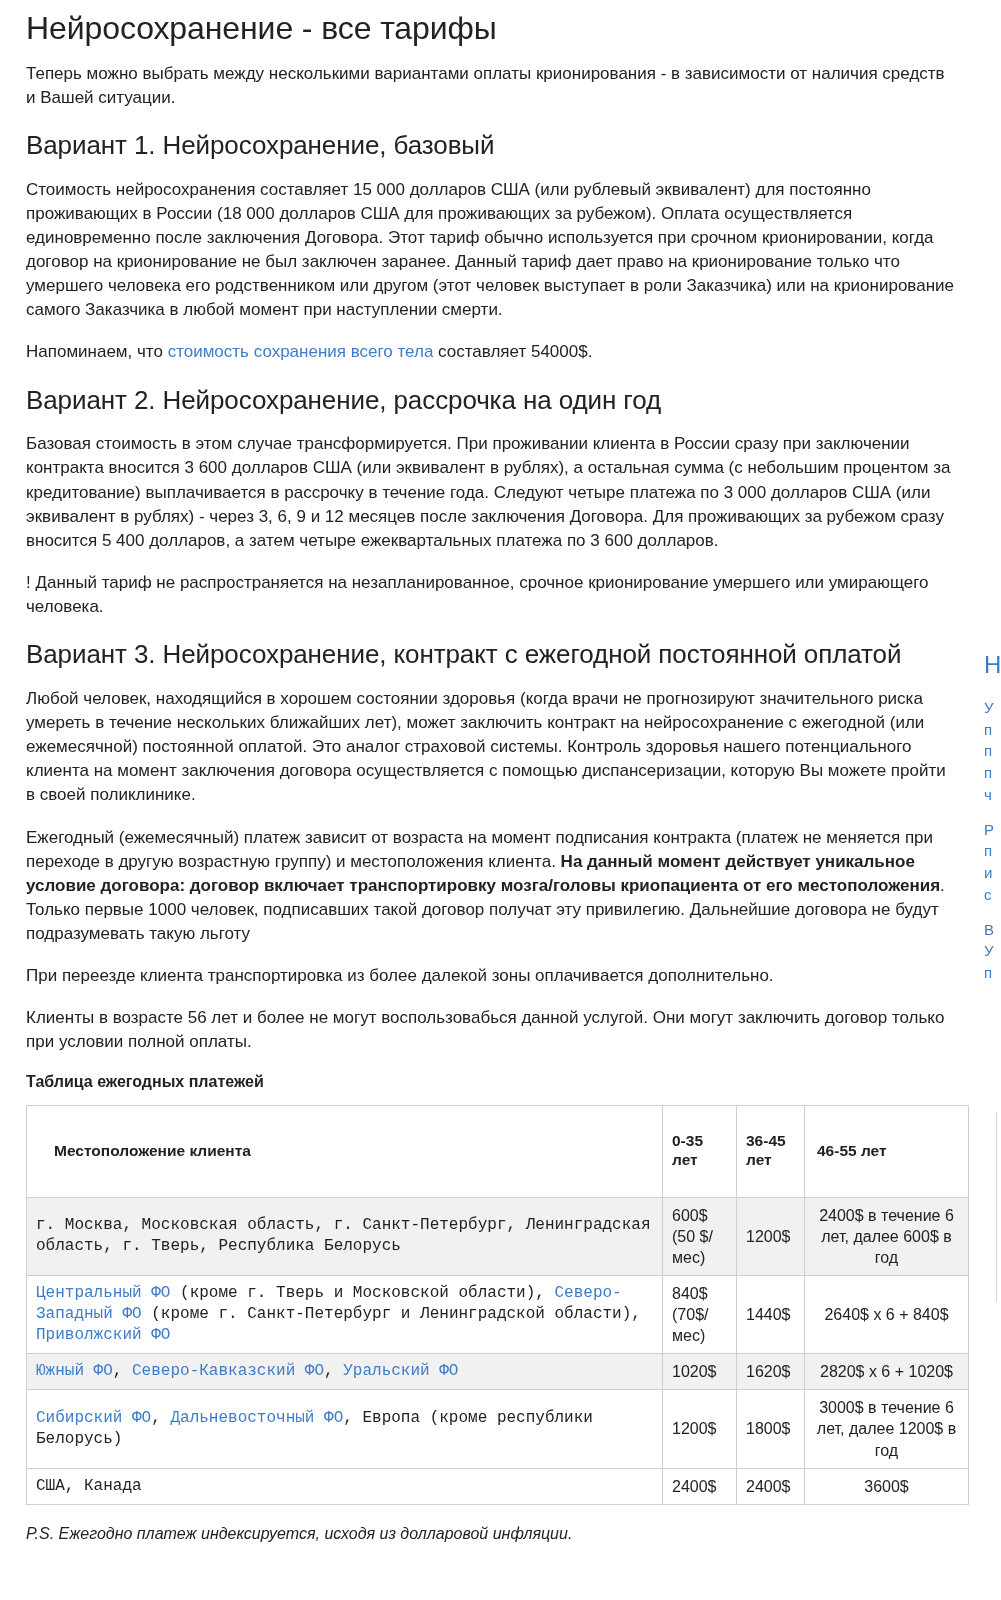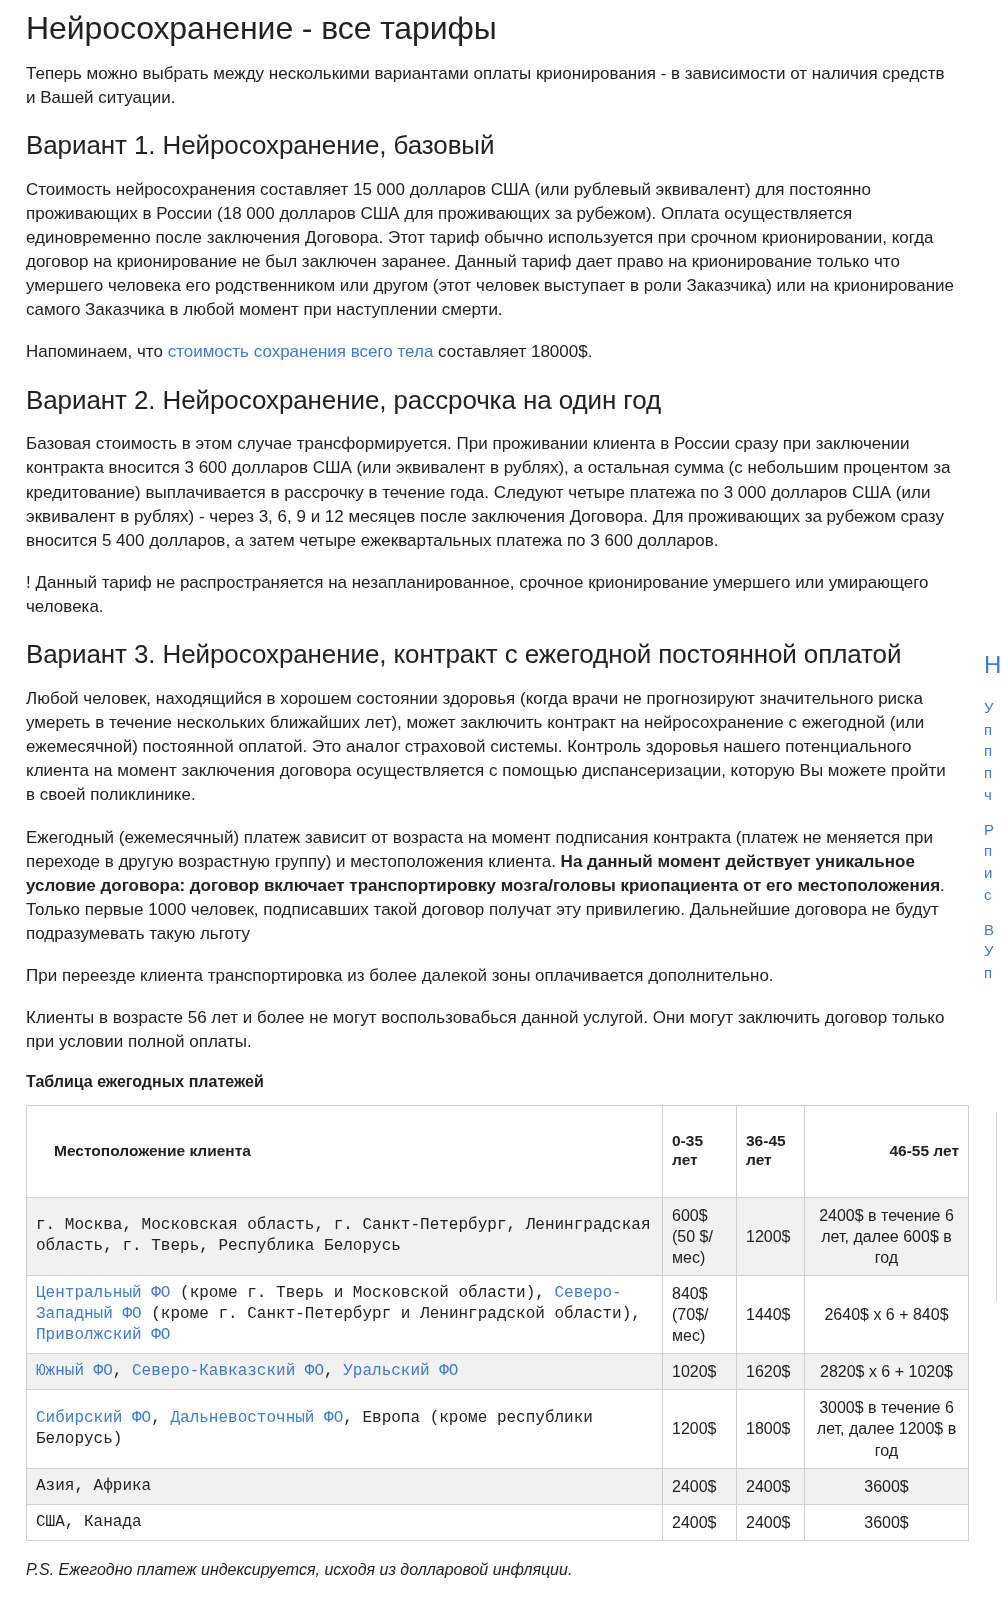--- a/index.html
+++ b/index.html
@@ -89,21 +89,21 @@
     background: #ffffff;
     font-weight: bold;
     text-align: left;
     height: 92px;
     vertical-align: middle;
     font-size: 15.5px;
     line-height: 1.2;
   }
   table.rates thead th.c-loc { padding-left: 27px; }
   table.rates thead th.c-a, table.rates thead th.c-b { text-align: left; }
-  table.rates thead th.c-c { text-align: right; padding-left: 12px; }
+  table.rates thead th.c-c { text-align: left; padding-left: 12px; }
 
   table.rates tbody tr.odd  td { background: #f1f1f1; }
   table.rates tbody tr.even td { background: #ffffff; }
 
   td.loc { text-align: left; line-height: 1.32; padding-left: 12px; font-family: Liberation Mono, monospace; }
   td.num { text-align: left; line-height: 1.32; }
   td.note { text-align: center; line-height: 1.32; }
 
   col.w-loc { width: 636px; }
   col.w-a   { width: 74px; }
@@ -154,21 +154,21 @@
   <div class="content">
 
     <h1 class="doc-title">Нейросохранение - все тарифы</h1>
 
     <p class="para">Теперь можно выбрать между несколькими вариантами оплаты крионирования - в зависимости от наличия средств и Вашей ситуации.</p>
 
     <h2 class="section-title">Вариант 1. Нейросохранение, базовый</h2>
 
     <p class="para">Стоимость нейросохранения составляет 15 000 долларов США (или рублевый эквивалент) для постоянно проживающих в России (18 000 долларов США для проживающих за рубежом). Оплата осуществляется единовременно после заключения Договора. Этот тариф обычно используется при срочном крионировании, когда договор на крионирование не был заключен заранее. Данный тариф дает право на крионирование только что умершего человека его родственником или другом (этот человек выступает в роли Заказчика) или на крионирование самого Заказчика в любой момент при наступлении смерти.</p>
 
-    <p class="para"><span>Напоминаем, что </span><a class="link">стоимость сохранения всего тела</a><span> составляет 18000$.</span></p>
+    <p class="para"><span>Напоминаем, что </span><a class="link">стоимость сохранения всего тела</a><span> составляет 54000$.</span></p>
 
     <h2 class="section-title">Вариант 2. Нейросохранение, рассрочка на один год</h2>
 
     <p class="para">Базовая стоимость в этом случае трансформируется. При проживании клиента в России сразу при заключении контракта вносится 3 600 долларов США (или эквивалент в рублях), а остальная сумма (с небольшим процентом за кредитование) выплачивается в рассрочку в течение года. Следуют четыре платежа по 3 000 долларов США (или эквивалент в рублях) - через 3, 6, 9 и 12 месяцев после заключения Договора. Для проживающих за рубежом сразу вносится 5 400 долларов, а затем четыре ежеквартальных платежа по 3 600 долларов.</p>
 
     <p class="para"> ! Данный тариф не распространяется на незапланированное, срочное крионирование умершего или умирающего человека.</p>
 
     <h2 class="section-title">Вариант 3. Нейросохранение, контракт с ежегодной постоянной оплатой</h2>
 
     <p class="para">Любой человек, находящийся в хорошем состоянии здоровья (когда врачи не прогнозируют значительного риска умереть в течение нескольких ближайших лет), может заключить контракт на нейросохранение с ежегодной (или ежемесячной) постоянной оплатой. Это аналог страховой системы. Контроль здоровья нашего потенциального клиента на момент заключения договора осуществляется с помощью диспансеризации, которую Вы можете пройти в своей поликлинике.</p>
@@ -214,26 +214,20 @@
             <td class="num">1020$</td>
             <td class="num">1620$</td>
             <td class="note">2820$ x 6 + 1020$</td>
           </tr>
           <tr class="even">
             <td class="loc"><a class="link">Сибирский ФО</a><span>, </span><a class="link">Дальневосточный ФО</a><span>, Европа (кроме республики Белорусь)</span></td>
             <td class="num">1200$</td>
             <td class="num">1800$</td>
             <td class="note">3000$ в течение 6 лет, далее 1200$ в год</td>
           </tr>
-          <tr class="odd">
-            <td class="loc">Азия, Африка</td>
-            <td class="num">2400$</td>
-            <td class="num">2400$</td>
-            <td class="note">3600$</td>
-          </tr>
           <tr class="even">
             <td class="loc">США, Канада</td>
             <td class="num">2400$</td>
             <td class="num">2400$</td>
             <td class="note">3600$</td>
           </tr>
         </tbody>
     </table>
 
     <p class="ps-note">P.S. Ежегодно платеж индексируется, исходя из долларовой инфляции.</p>

